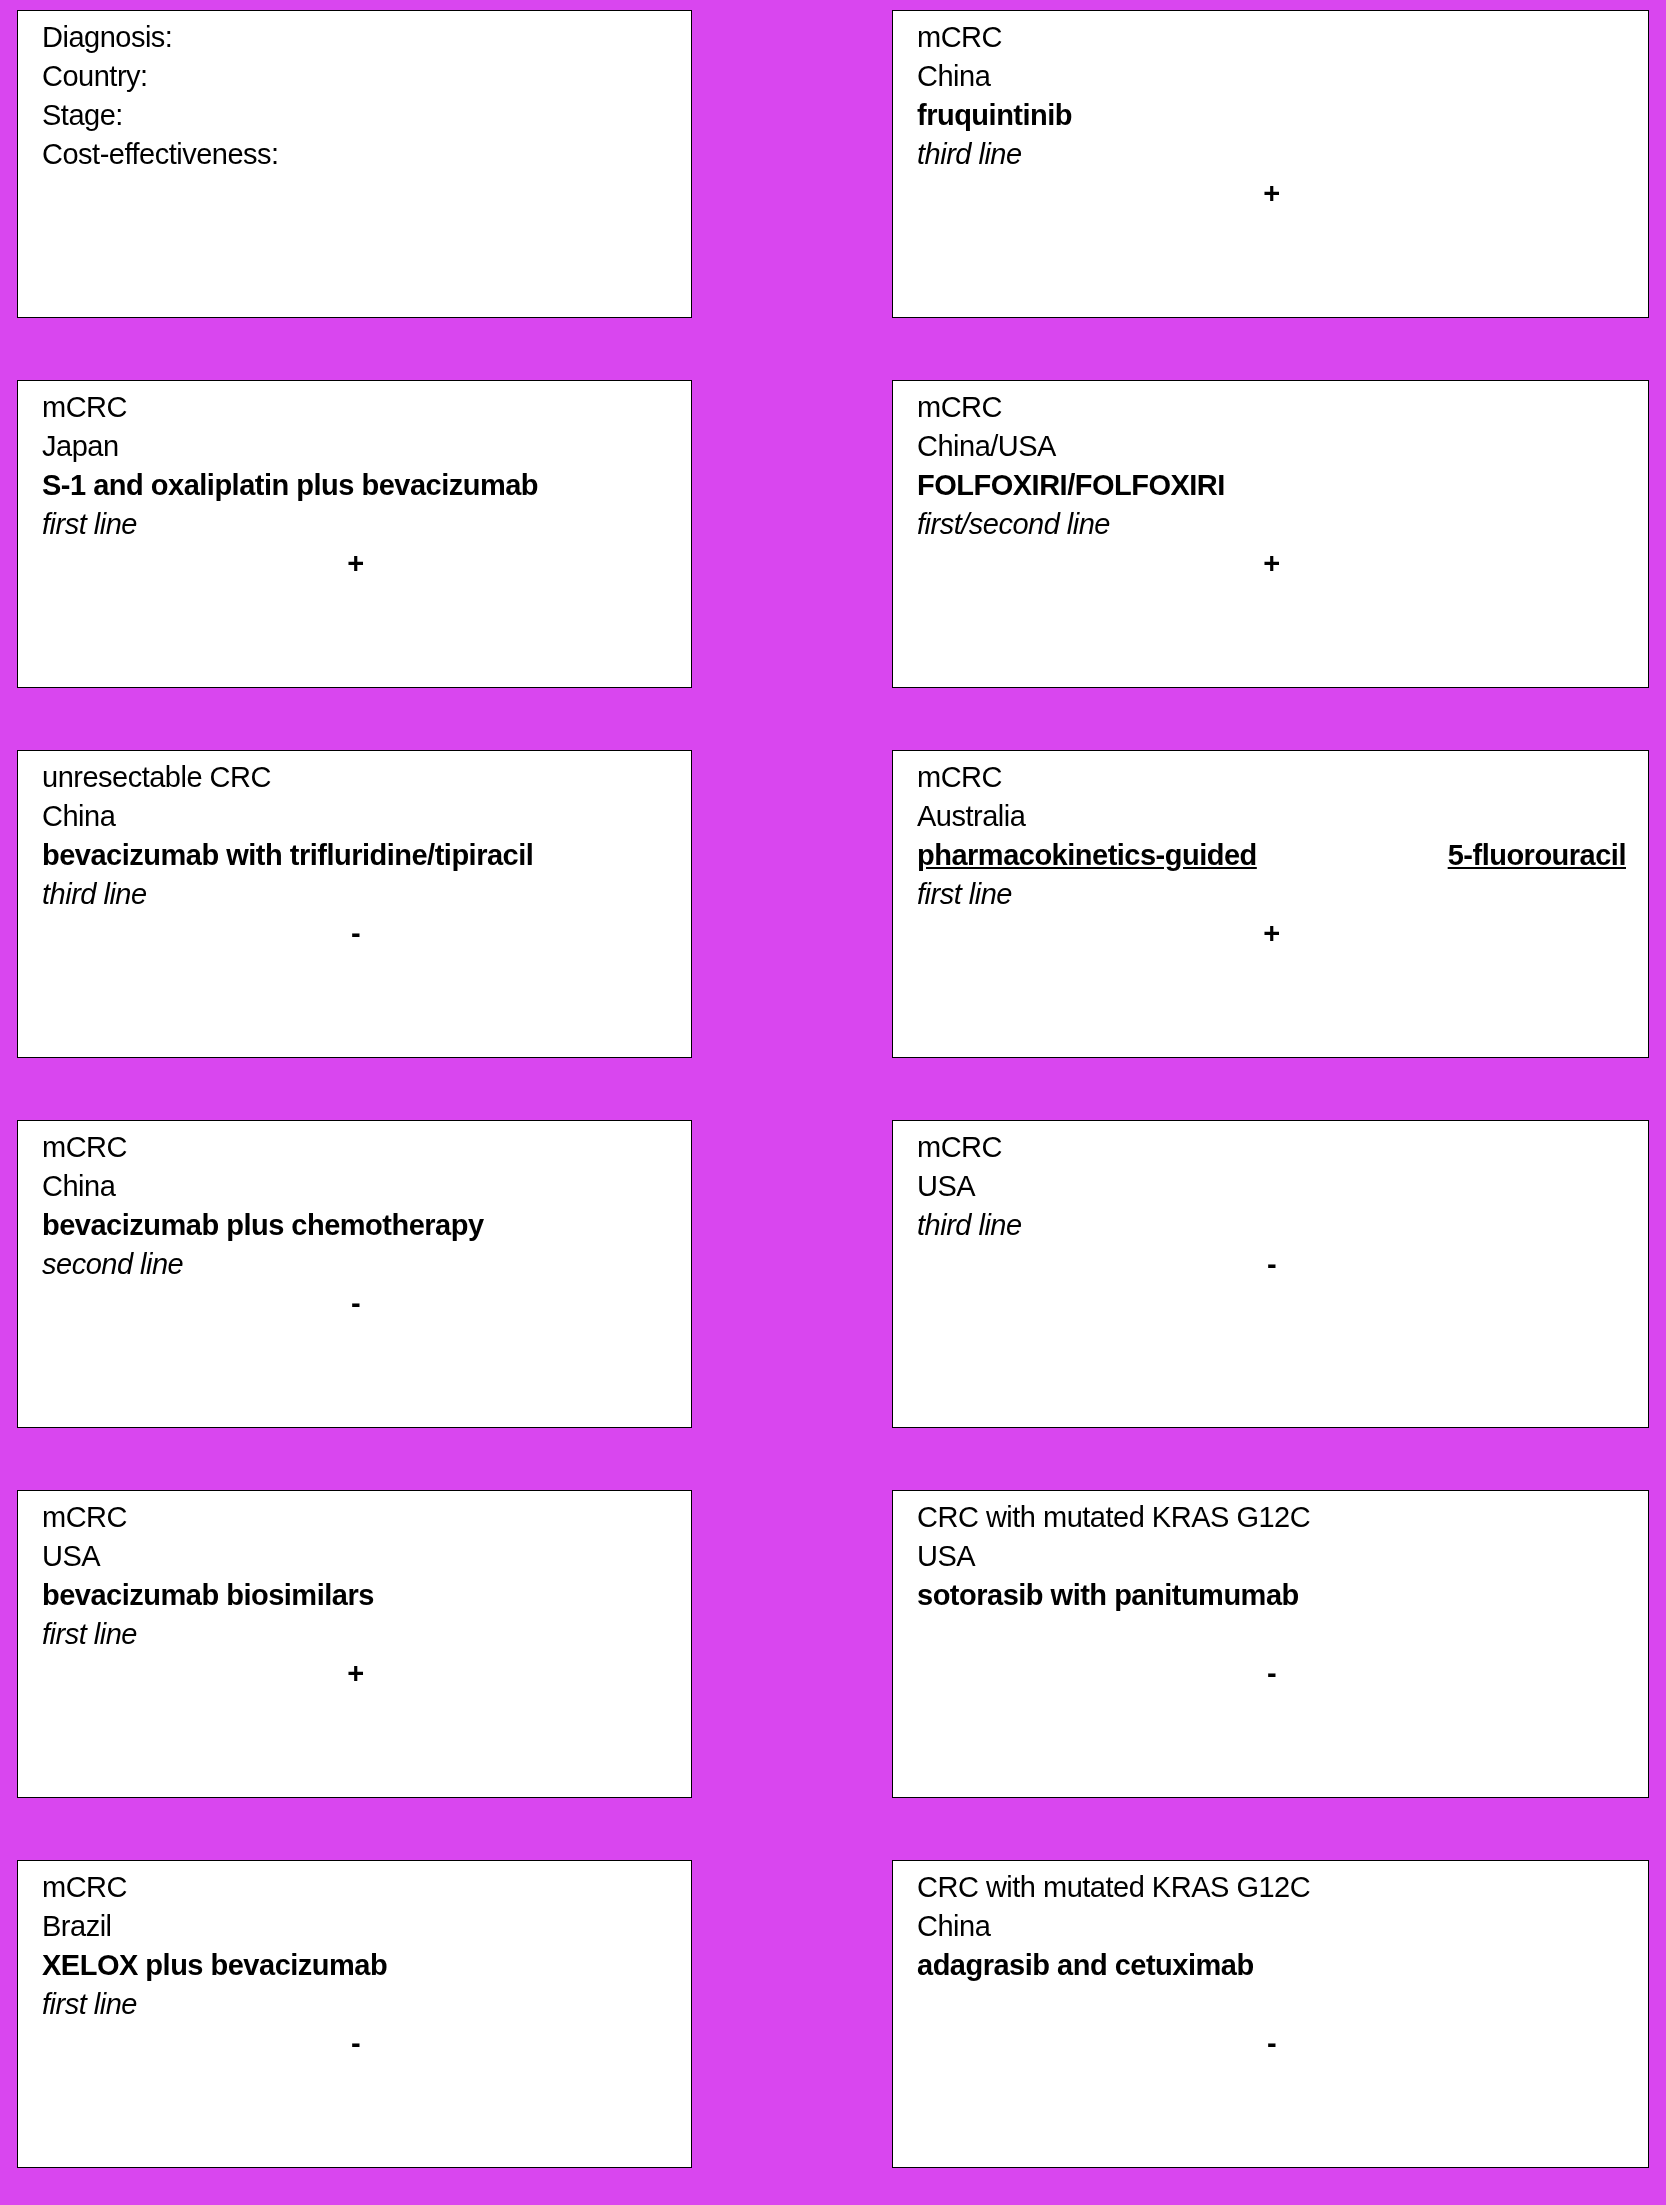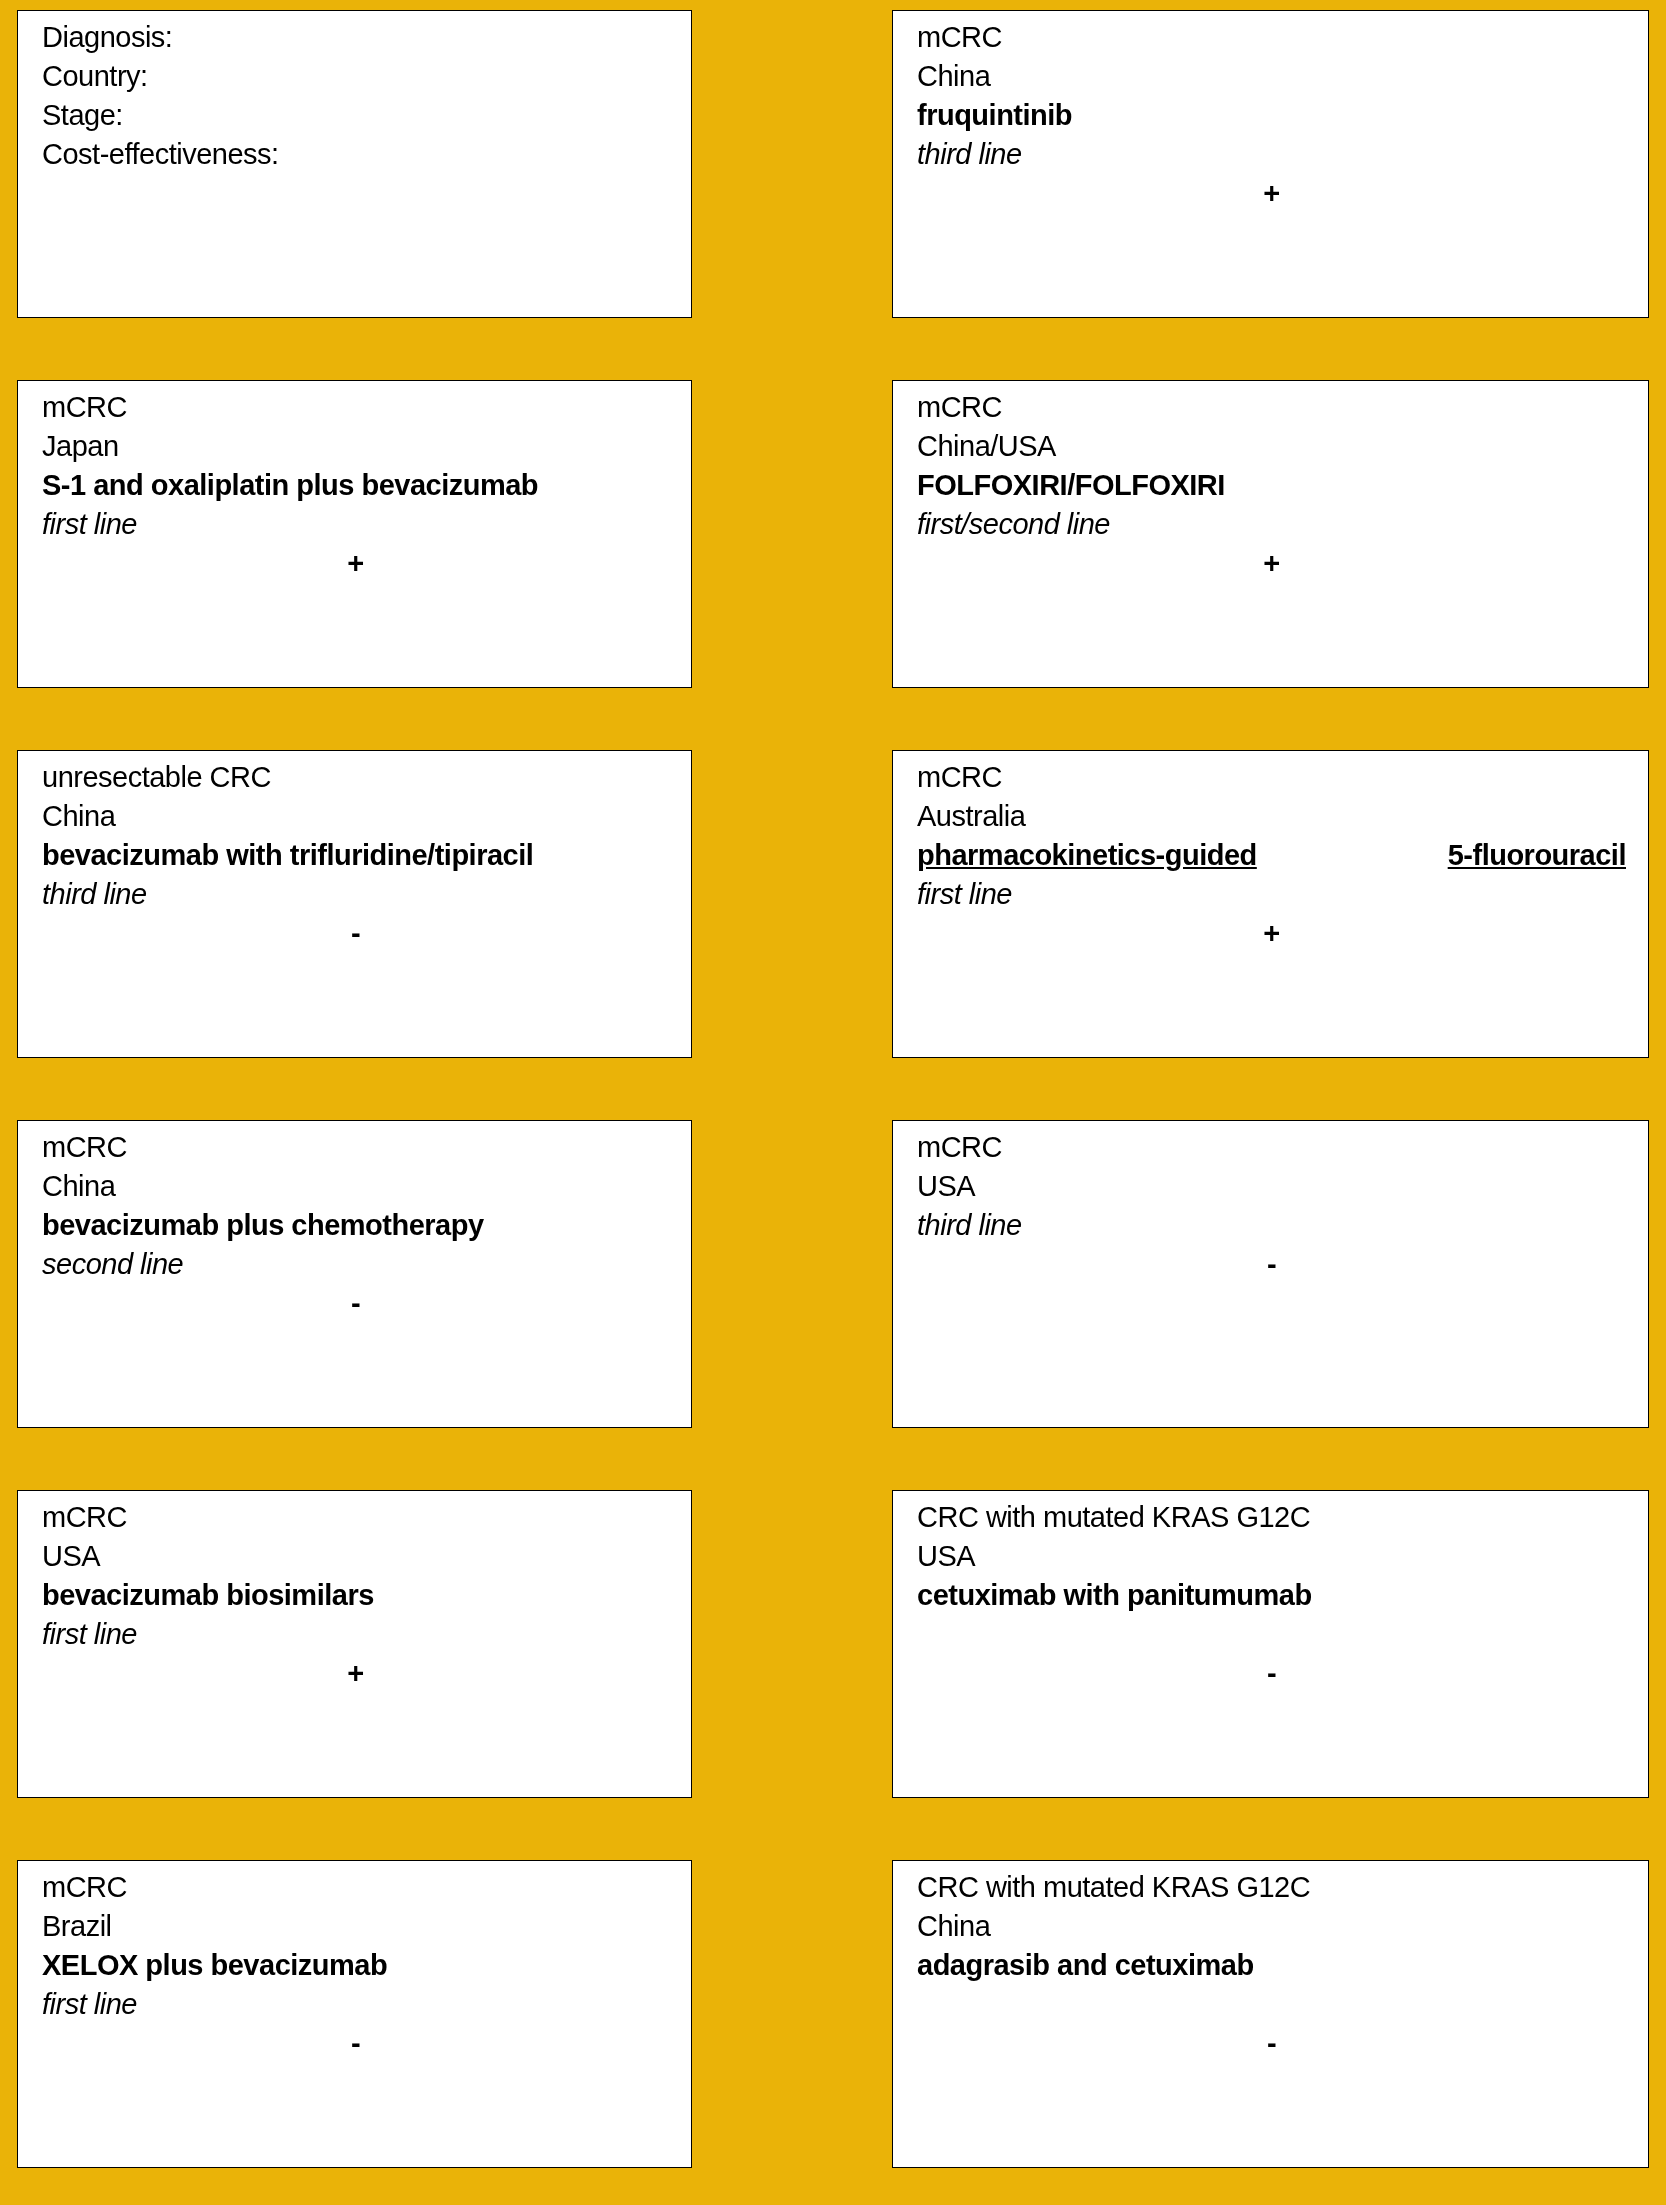--- a/index.html
+++ b/index.html
@@ -1,21 +1,21 @@
 <!DOCTYPE html>
 <html style="font-size:7.3px"><head>
 <meta charset="utf-8">
 <style>
   * { margin: 0; padding: 0; box-sizing: border-box; }
   html, body { background: #ffffff; }
   .canvas {
     position: relative;
     width: 1667px;
     height: 2205px;
-    background: #eab308;
+    background: #d946ef;
     color: #000000;
     font-family: "Liberation Sans", sans-serif;
     padding: 10px 0 0 17px;
     overflow: hidden;
   }
   .grid-row {
     display: flex;
     gap: 200px;
     margin-bottom: 62px;
     align-items: flex-start;
@@ -119,21 +119,21 @@
     <div class="card col-left">
       <div class="ln">mCRC</div>
       <div class="ln">USA</div>
       <div class="ln treatment">bevacizumab biosimilars</div>
       <div class="ln stage">first line</div>
       <div class="ln sign-line">+</div>
     </div>
     <div class="card col-right">
       <div class="ln">CRC with mutated KRAS G12C</div>
       <div class="ln">USA</div>
-      <div class="ln treatment">cetuximab with panitumumab</div>
+      <div class="ln treatment">sotorasib with panitumumab</div>
       <div class="ln stage"></div>
       <div class="ln sign-line">-</div>
     </div>
   </div>
 
   <div class="grid-row">
     <div class="card col-left">
       <div class="ln">mCRC</div>
       <div class="ln">Brazil</div>
       <div class="ln treatment">XELOX plus bevacizumab</div>

